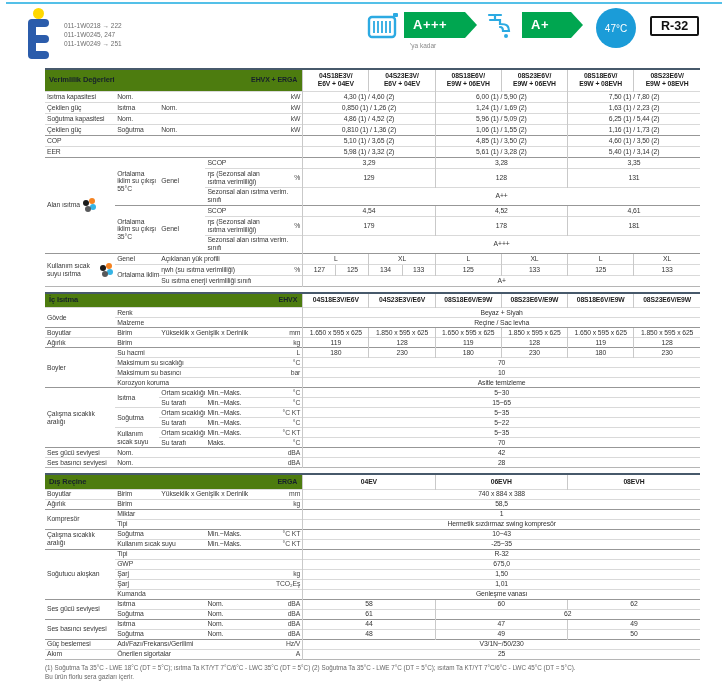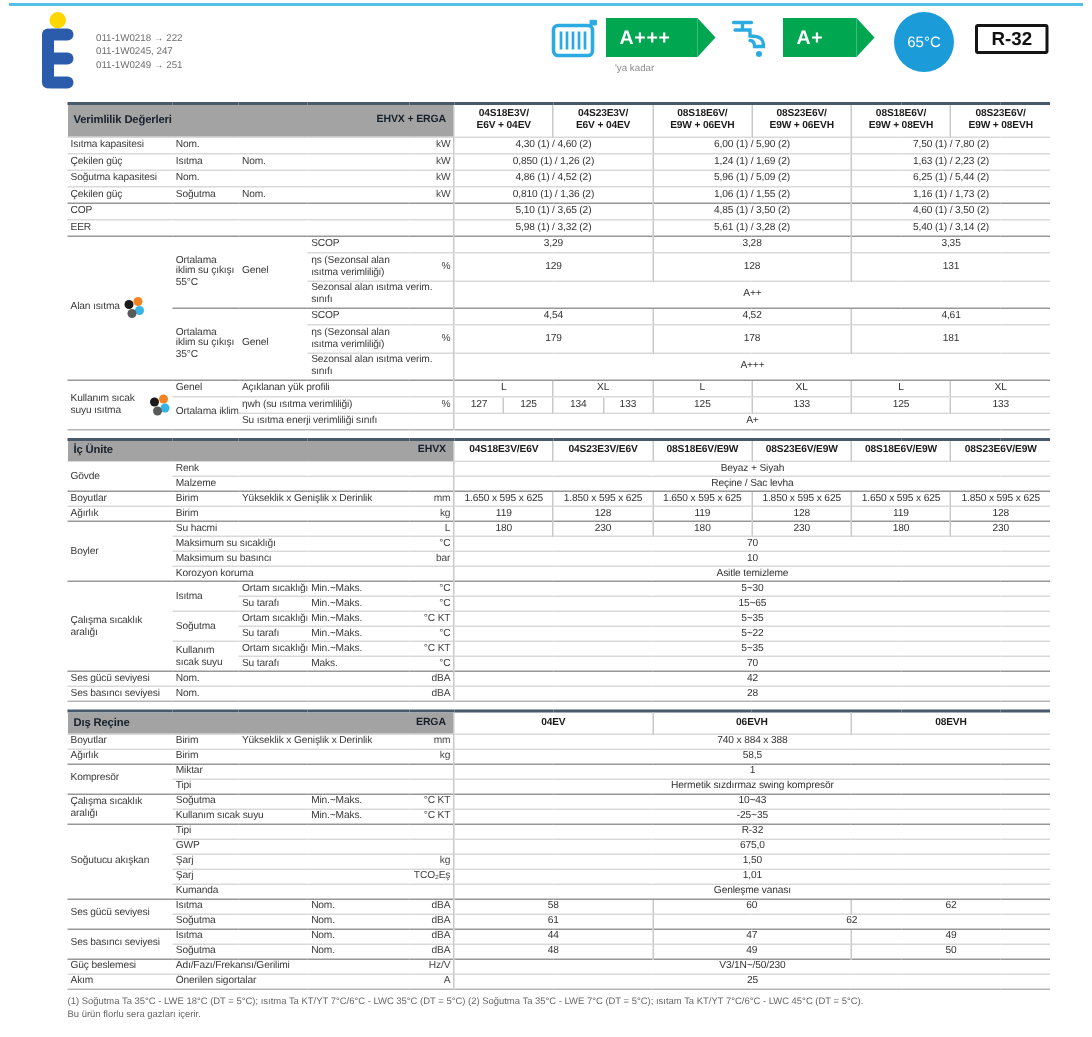--- a/index.html
+++ b/index.html
@@ -27,21 +27,21 @@
   .r32{position:absolute;left:650px;top:12px;border:2px solid #141414;border-radius:2px;padding:1px 9px;
        font-weight:bold;font-size:12.5px;color:#111;background:#fff;}
   
   .tblwrap{position:absolute;left:45px;top:68px;width:656px;}
   table{border-collapse:collapse;table-layout:fixed;width:655px;margin-bottom:5px;border-bottom:1px solid #b5b5b5;}
   td{padding:0 2px;font-size:6.8px;line-height:7.6px;vertical-align:middle;letter-spacing:-.1px;
      border-top:1px solid #d9d9d9;overflow:hidden;white-space:nowrap;}
   .t1 tr{height:11px}.t2 tr,.t3 tr{height:10px}
   tr.head td{border-top:2px solid #47596b;}
   tr.gt td{border-top-color:#979797;}
-  td.sect{background:#a3a3a3;position:relative;}
+  td.sect{background:#4d7c0f;position:relative;}
   .stitle{position:absolute;left:4px;top:50%;transform:translateY(-50%);font-size:7.5px;font-weight:bold;color:#16202b;}
   .smodel{position:absolute;right:5px;top:50%;transform:translateY(-50%);font-size:7px;font-weight:bold;color:#16202b;}
   td.mh{font-weight:bold;text-align:center;white-space:pre-line;line-height:8px;font-size:6.8px;
         border-left:1px solid #c9c9c9;color:#1c1c1c;}
   td.l{text-align:left;color:#3a3a3a;}
   td.w{white-space:normal;}
   td.u{text-align:right;color:#444;}
   td.v{text-align:center;border-left:1px solid #c9c9c9;color:#333;}
   td.ic .icw{display:flex;align-items:center;gap:3px;white-space:normal;}
   .pin{position:relative;width:13px;height:14px;display:inline-block;flex:none;}
@@ -88,21 +88,21 @@
 
   <span class="tap">
     <svg width="28" height="29" viewBox="0 0 28 29">
       <path fill="none" stroke="#2caae2" stroke-width="2.2" stroke-linecap="round" d="M2 4 h12 M8 4 v5 M3 9 h10 v4 c7 0 9 2 9 7 h-6 c0-3-1-4-3-4"></path>
       <circle cx="19" cy="25" r="2" fill="#2caae2"></circle>
     </svg>
   </span>
   <div class="earrow a2"><span>A+</span></div>
 
   <div class="circle65">
-      <span>65°C</span>
+      <span>47°C</span>
     </div>
   <div class="r32">R-32</div>
 </div>
 
 <div class="tblwrap">
   <table class="t1">
       <colgroup>
         <col style="width: 70px;">
         <col style="width: 44px;">
         <col style="width: 46px;">
@@ -291,21 +291,21 @@
         <col style="width: 33px;">
         <col style="width: 33px;">
         <col style="width: 33px;">
         <col style="width: 33px;">
         <col style="width: 33px;">
         <col style="width: 33px;">
       </colgroup>
       <tbody>
         <tr class="head" style="height: 15px;">
           <td colspan="5" class="sect">
-            <span class="stitle">İç Ünite</span>
+            <span class="stitle">İç Isıtma</span>
             <span class="smodel">EHVX</span>
           </td>
           <td colspan="2" class="mh">04S18E3V/E6V</td>
           <td colspan="2" class="mh">04S23E3V/E6V</td>
           <td colspan="2" class="mh">08S18E6V/E9W</td>
           <td colspan="2" class="mh">08S23E6V/E9W</td>
           <td colspan="2" class="mh">08S18E6V/E9W</td>
           <td colspan="2" class="mh">08S23E6V/E9W</td>
         </tr>
         <tr>

